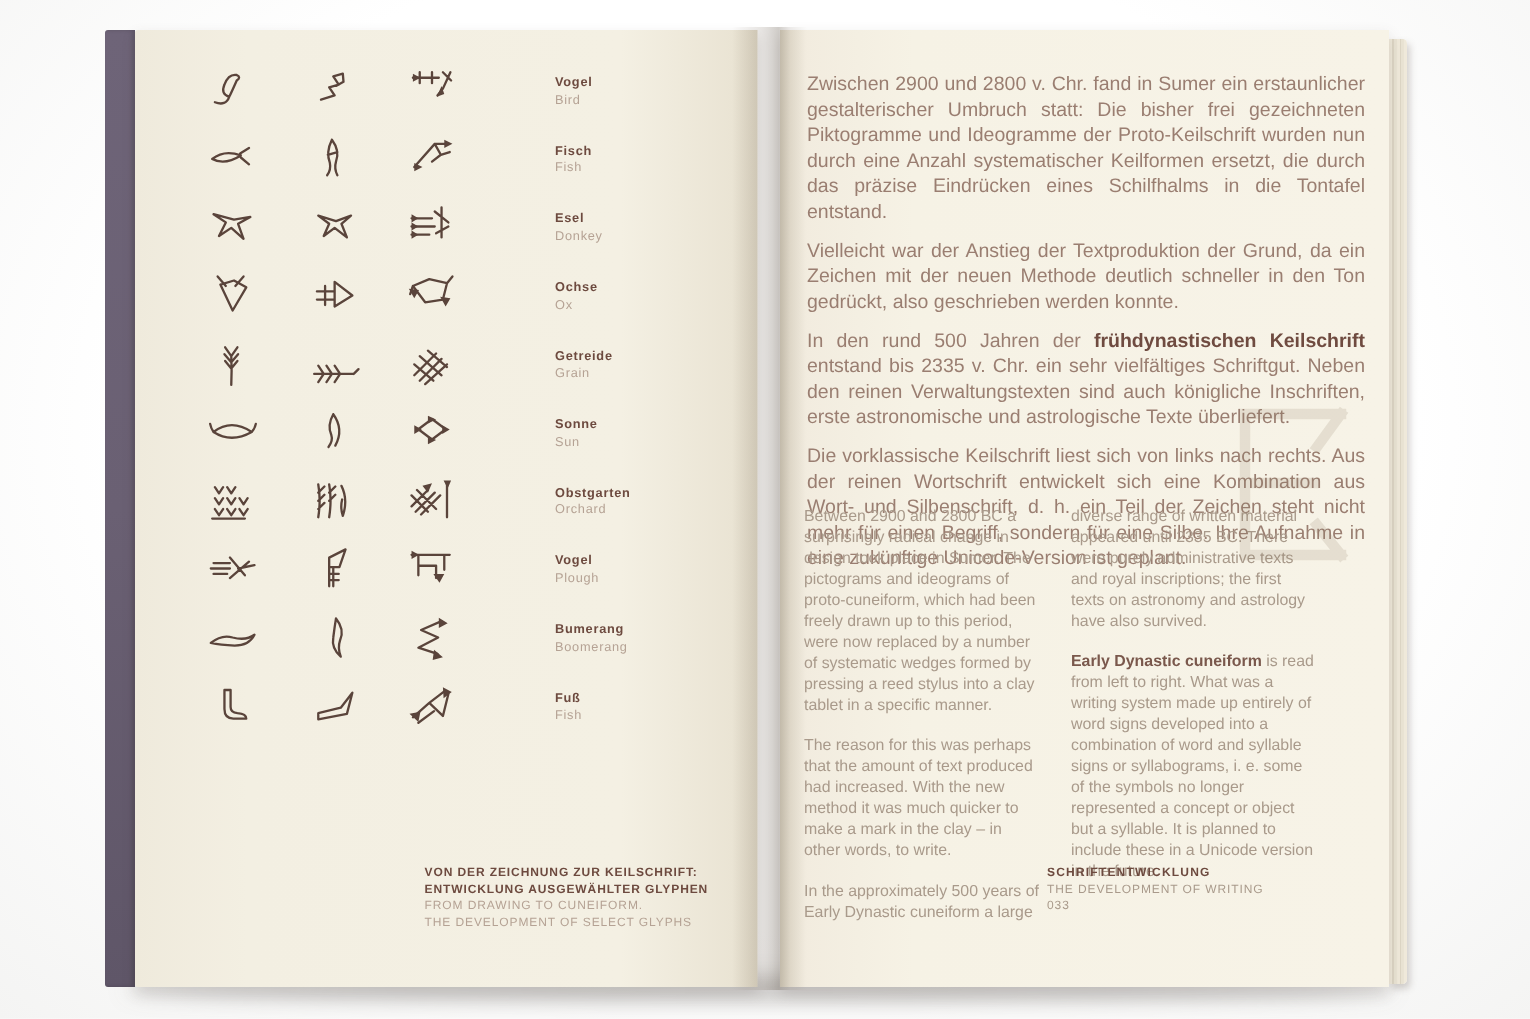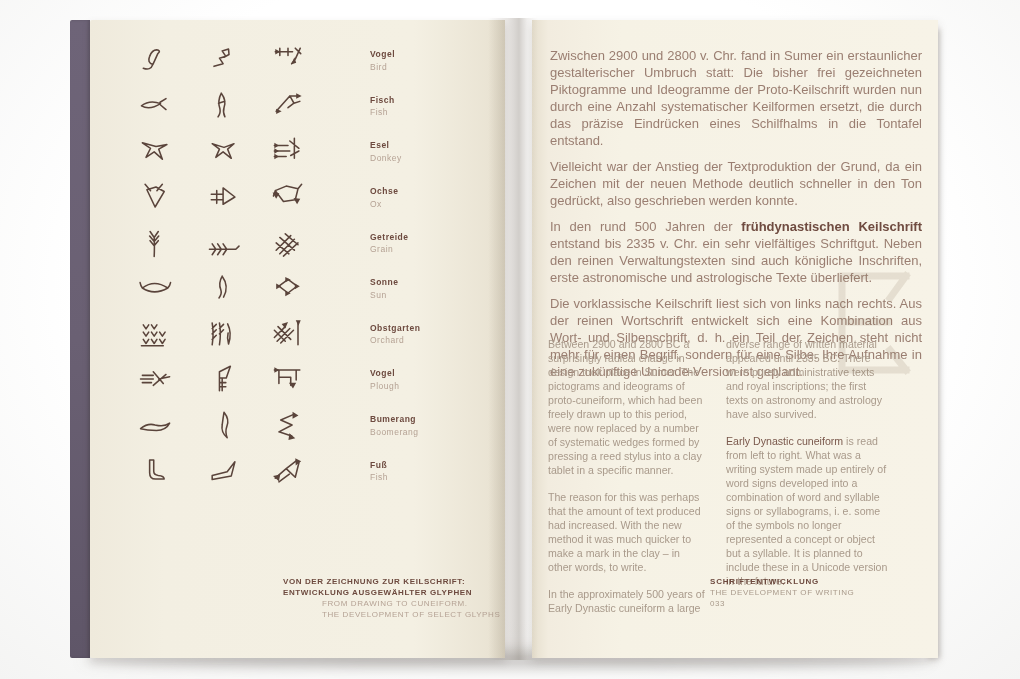--- a/index.html
+++ b/index.html
@@ -37,21 +37,20 @@
   .page-left {
     left: 22px; width: 415px;
     background: linear-gradient(90deg, #efeadc 0%, #f3efe2 18%, #f4f0e3 78%, #eae4d4 96%, #ded7c5 100%);
     box-shadow: 0 4px 9px rgba(90,80,70,0.18);
     border-radius: 2px 0 0 2px;
   }
   .page-right {
     left: 452px; width: 406px;
     background: linear-gradient(90deg, #e6dfce 0%, #f2ecdf 4%, #f6f2e5 22%, #f7f3e7 100%);
     box-shadow: 0 4px 9px rgba(90,80,70,0.18);
-    margin-left: 12px;
   }
   .gutter {
     position: absolute; left: 420px; top: 6px; width: 50px; height: 642px;
     background: linear-gradient(90deg, rgba(110,95,80,0) 0%, rgba(110,95,80,0.16) 40%, rgba(90,78,64,0.28) 62%, rgba(110,95,80,0.10) 78%, rgba(110,95,80,0) 100%);
     pointer-events: none;
   }
 
   
   .glyph-table { position: absolute; left: 30px; top: 17px; }
   .glyph-row { display: flex; align-items: center; height: 45.6px; }
@@ -59,36 +58,36 @@
   .gcell.c2, .gcell.c3 { width: 64px; }
   .gcell svg { width: 40px; height: 40px; }
   .gcell svg .stroke { fill: none; stroke: #5a443b; stroke-width: 1.7; stroke-linecap: round; stroke-linejoin: round; }
   .gcell svg .fill { fill: #5a443b; stroke: none; }
   .glabel { margin-left: 50px; width: 110px; line-height: 10.5px; }
   .glabel .de { font-size: 8.5px; font-weight: bold; letter-spacing: 0.5px; color: #6d4a3f; }
   .glabel .en { font-size: 8.5px; letter-spacing: 0.5px; color: #b5a294; }
 
   .caption-left { position: absolute; left: 193px; top: 556px; line-height: 11px; }
   .caption-left .cap-bold { font-size: 8px; font-weight: bold; letter-spacing: 0.6px; color: #6d4a3f; }
-  .caption-left .cap-reg  { font-size: 8px; letter-spacing: 0.6px; color: #b5a294; margin-left: 39px; }
+  .caption-left .cap-reg  { font-size: 8px; letter-spacing: 0.6px; color: #b5a294; }
 
   
   .german-block {
     position: absolute; left: 18px; top: 27px; width: 372px;
     font-size: 13px; line-height: 17px; color: #9a7e71;
     text-align: justify;
   }
   .german-block p { margin: 0 0 9px 0; }
   .german-block .b { font-weight: bold; color: #6f4b40; }
 
   .english-cols { position: absolute; left: 16px; top: 317px; width: 372px; display: flex; }
   .ecol { width: 158px; font-size: 10.6px; line-height: 14px; color: #a99a8b; }
   .ecol-2 { margin-left: 20px; width: 164px; }
   .ecol p { margin: 0 0 13px 0; }
-  .ecol .b { font-weight: normal; color: #7a584c; }
+  .ecol .b { font-weight: bold; color: #7a584c; }
 
   .footer-right { position: absolute; left: 178px; top: 556px; line-height: 11px; }
   .footer-right .f-bold { font-size: 8px; font-weight: bold; letter-spacing: 0.8px; color: #6d4a3f; }
   .footer-right .f-reg  { font-size: 8px; letter-spacing: 0.6px; color: #a99a8b; }
 
   .watermark {
     position: absolute; right: 14px; top: 238px; width: 96px; height: 130px;
     opacity: 0.16; pointer-events: none;
   }
   .watermark svg { width: 100%; height: 100%; }

